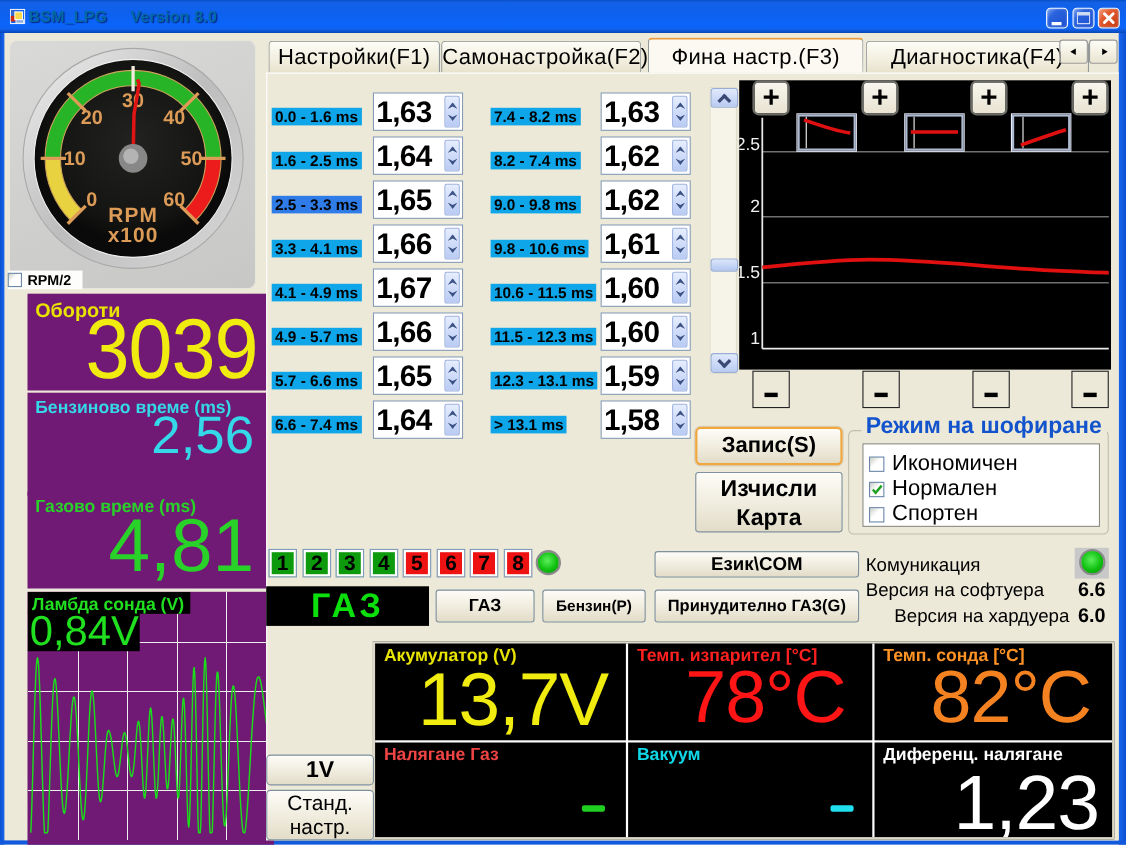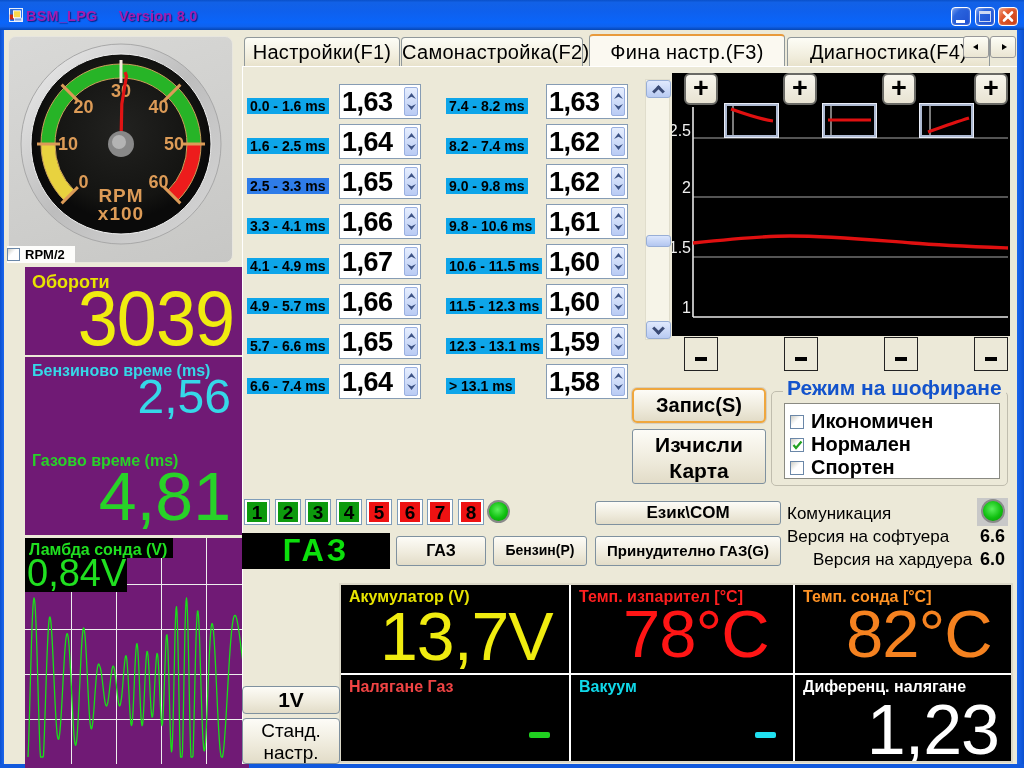--- a/index.html
+++ b/index.html
@@ -2,21 +2,21 @@
 <html><head><meta charset="utf-8"><style>
 *{margin:0;padding:0;box-sizing:border-box;font-family:"Liberation Sans",sans-serif}
 html,body{width:1024px;height:768px;overflow:hidden}
 #w{position:relative;width:1024px;height:768px;background:#ece9d8}
 .abs{position:absolute}
 
 #tbar{position:absolute;left:0;top:0;width:1024px;height:30px;background:linear-gradient(180deg,#0a50c8 0%,#1261e6 8%,#0e60ee 40%,#0a65fa 75%,#0f62ee 88%,#0646b4 100%)}
 #bL{position:absolute;left:0;top:30px;width:4px;height:738px;background:linear-gradient(90deg,#0a50d0,#1b66ee)}
 #bR{position:absolute;left:1017px;top:30px;width:7px;height:738px;background:linear-gradient(90deg,#1b66ee,#0a50d0)}
 #bB{position:absolute;left:0;top:764px;width:1024px;height:4px;background:#1159dd}
-#title{position:absolute;left:26px;top:8px;color:#a21caf;font-size:14.5px;font-weight:bold;text-shadow:1px 1px 1px #03268a;letter-spacing:.2px}
+#title{position:absolute;left:26px;top:8px;color:#0369a1;font-size:14.5px;font-weight:bold;text-shadow:1px 1px 1px #03268a;letter-spacing:.2px}
 .wbtn{position:absolute;top:7px;width:20px;height:19px;border:1px solid #fff;border-radius:4px;box-shadow:inset 0 0 2px rgba(255,255,255,.5)}
 #bmin,#bmax{background:linear-gradient(135deg,#7ba1f0 0%,#2a63dd 30%,#1d4fd0 100%)}
 #bclo{background:linear-gradient(135deg,#f0a080 0%,#e25b2e 35%,#c83a10 100%)}
 
 #gpanel{position:absolute;left:8px;top:36px;width:225px;height:227px;background:linear-gradient(160deg,#d9d9d7,#c7c7c5);border-radius:8px;border:1px solid #e8e6de}
 .gnum{font-size:18px;font-weight:bold;fill:#dc9b57;text-anchor:middle;font-family:"Liberation Sans",sans-serif}
 .grpm{font-size:19px;fill:#dc9b57;font-weight:bold;text-anchor:middle;font-family:"Liberation Sans",sans-serif;letter-spacing:1px}
 
 #rpm2{position:absolute;left:7px;top:246px;width:68px;height:17px;background:#fdfdfb;display:flex;align-items:center}
 #rpm2 .cb{width:13px;height:13px;border:1px solid #6a87a8;background:linear-gradient(135deg,#cdcdc5,#fff 40%);margin-right:5px}
@@ -54,21 +54,21 @@
 
 .btn{position:absolute;background:linear-gradient(180deg,#fdfcf7,#eeeadb 60%,#e2dcc8);border:1px solid #7f919f;border-radius:3px;text-align:center;color:#000}
 #zapis{left:632px;top:388px;width:134px;height:35px;border:2px solid #efa73e;border-radius:5px;box-shadow:0 0 0 1px #d6cfc0;font-size:20px;font-weight:bold;line-height:30px}
 #izch{left:632px;top:429px;width:134px;height:55px;font-size:21px;font-weight:bold;line-height:26px;padding-top:2px}
 
 #grp{position:absolute;left:771px;top:391px;width:237px;height:95px;border:1px solid #c0bdae;border-radius:5px}
 #grphead{position:absolute;left:783px;top:376px;background:#ece9d8;padding:0 4px;color:#1353cc;font-size:21px;font-weight:bold}
 #modes{position:absolute;left:784px;top:403px;width:216px;height:76px;background:#fff;border:1px solid #8a8a82}
 .mrow{position:absolute;left:5px;height:17px;display:flex;align-items:center}
 .mcb{width:14px;height:14px;border:1px solid #6a87a8;background:linear-gradient(135deg,#cdcdc5,#fff 45%);margin-right:7px}
-.mrow span{font-size:20px;font-weight:bold}
+.mrow span{font-size:20px;font-weight:normal}
 
 .isq{position:absolute;top:500px;width:24px;height:24px;border:2px solid #fff;outline:1px solid #7f9db9;color:#000;font-size:19px;font-weight:bold;text-align:center;line-height:21px}
 .led{border-radius:50%;background:radial-gradient(circle at 45% 40%,#5cf05c,#10c010 55%,#089008);border:2px solid #8a8a8a}
 
 #gasdisp{position:absolute;left:242px;top:533px;width:148px;height:36px;background:#000;color:#0ce00c;font-size:31px;font-weight:bold;text-align:center;line-height:35px;letter-spacing:3px}
 
 #disp{position:absolute;left:339px;top:583px;width:674px;height:180px;background:#000;border:2px solid #dcd8c8}
 .dcell{position:absolute;color:#fff;overflow:hidden}
 .dlab{position:absolute;left:8px;top:3px;font-size:16px;font-weight:bold}
 .dval{position:absolute;font-size:62px;letter-spacing:-1px}

